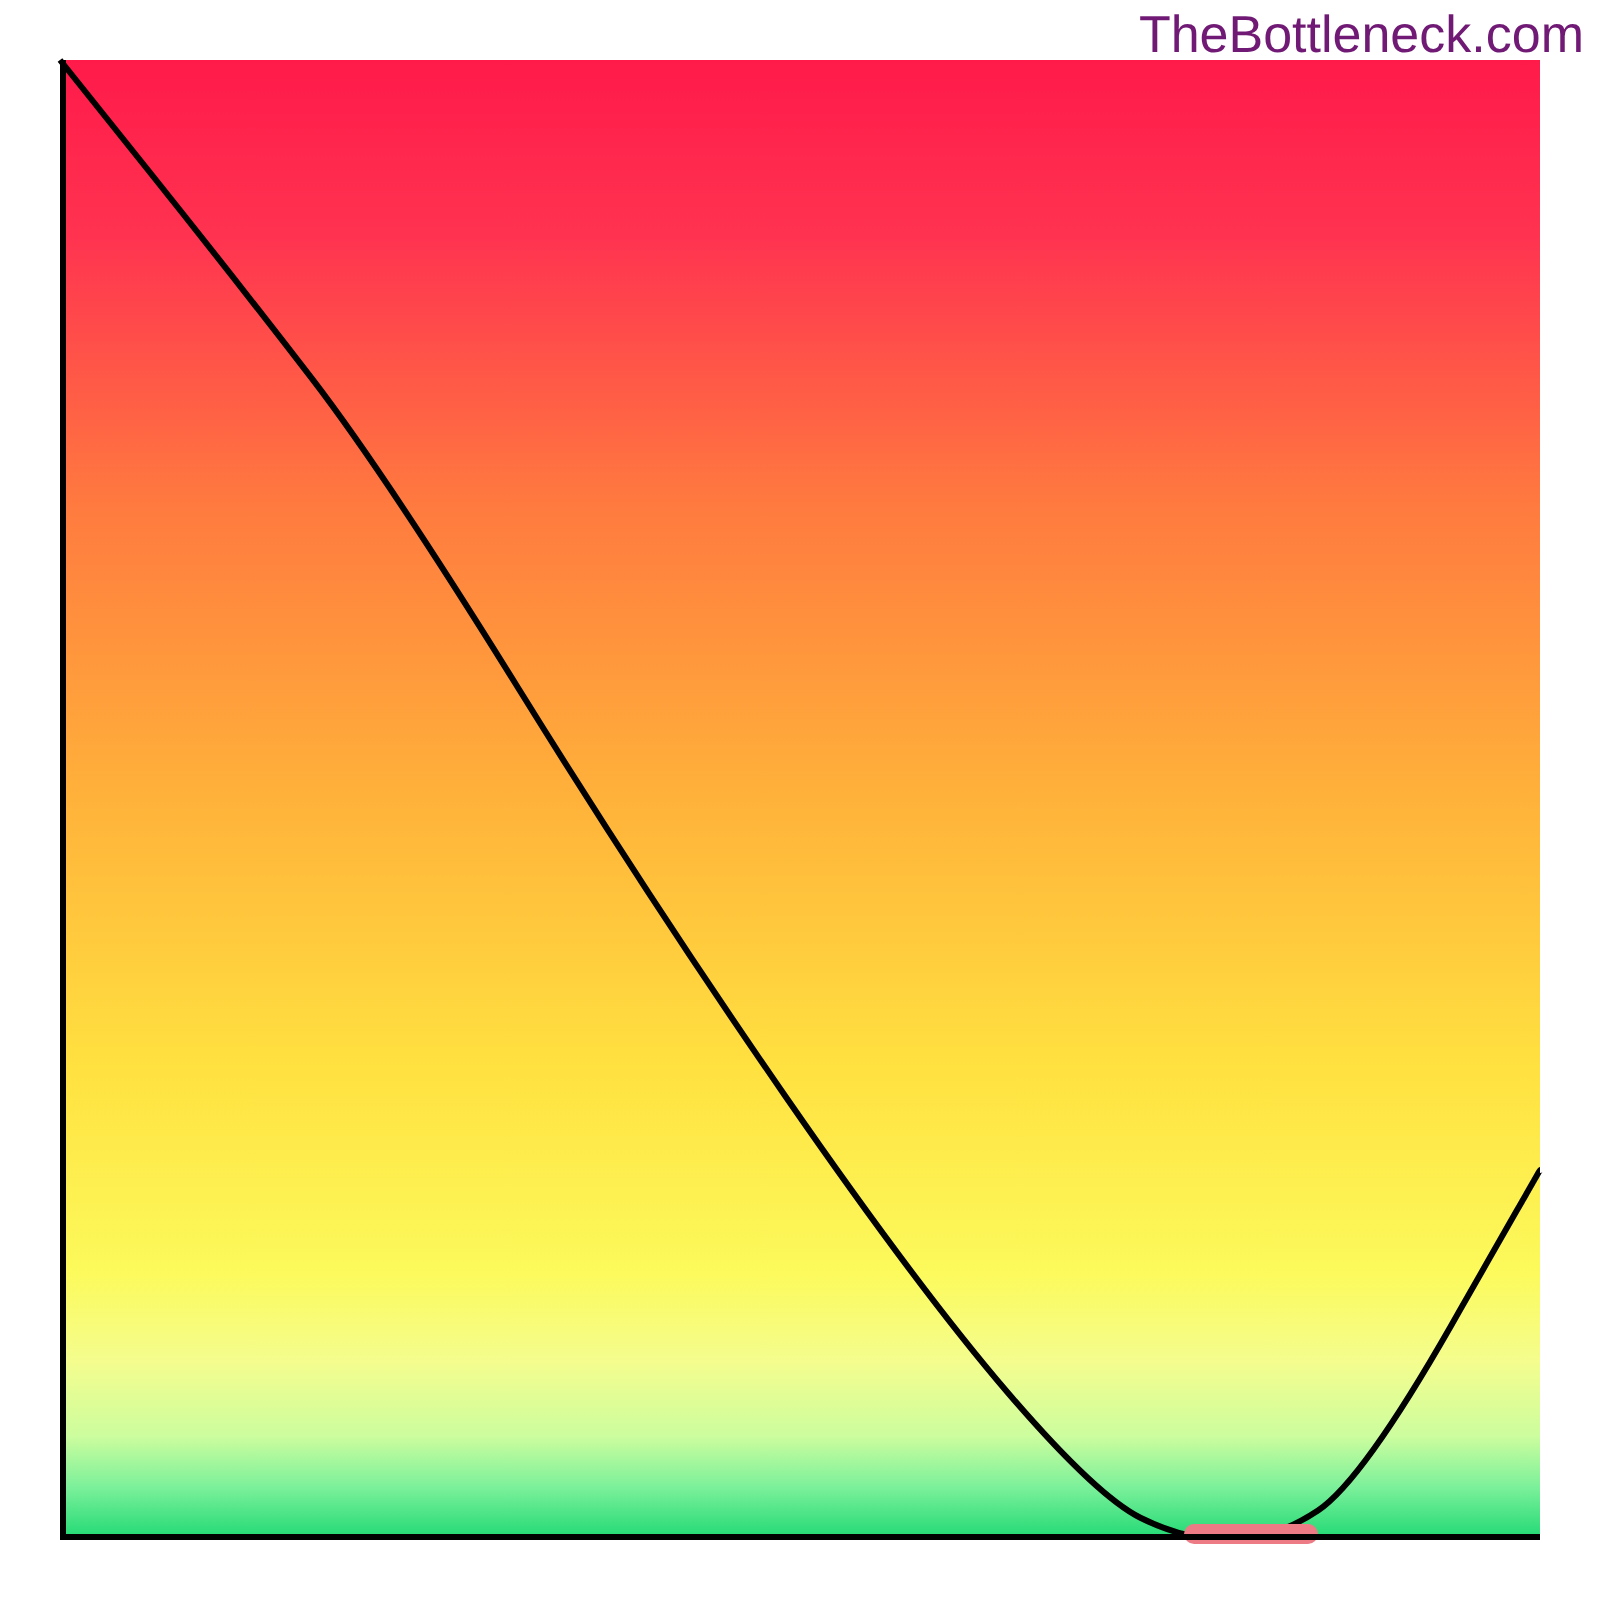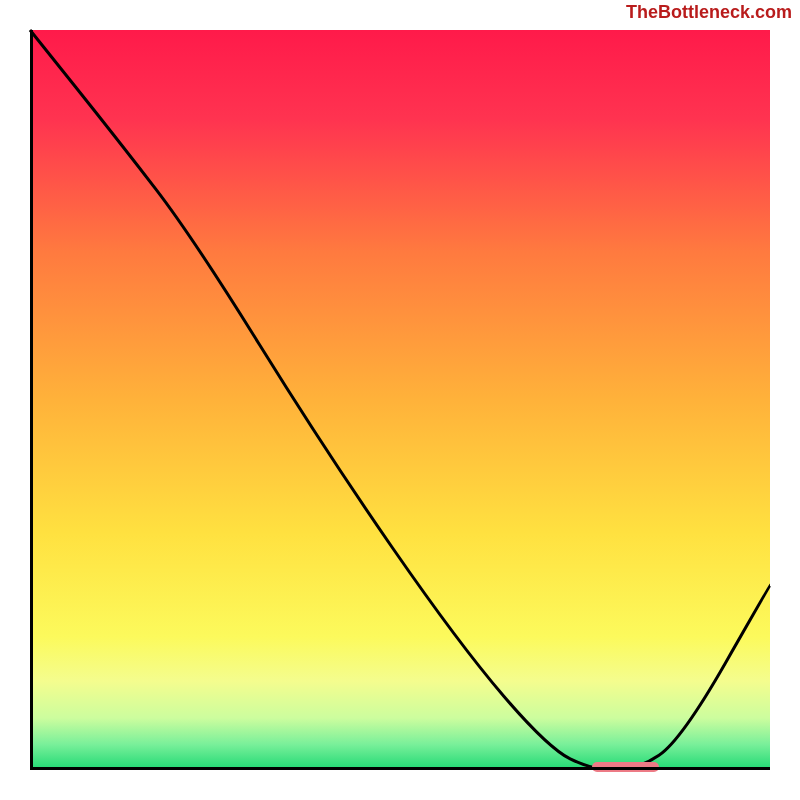--- a/index.html
+++ b/index.html
@@ -14,23 +14,23 @@
   .frame {
     position: relative;
     width: 800px;
     height: 800px;
     box-sizing: border-box;
   }
   .watermark {
     position: absolute;
     top: 2px;
     right: 8px;
-    font-size: 18px;
-    font-weight: bold;
-    color: #b91c1c;
+    font-size: 26px;
+    font-weight: normal;
+    color: #701a75;
     z-index: 10;
   }
   .plot-area {
     position: absolute;
     left: 30px;
     top: 30px;
     width: 740px;
     height: 740px;
     box-sizing: border-box;
   }

